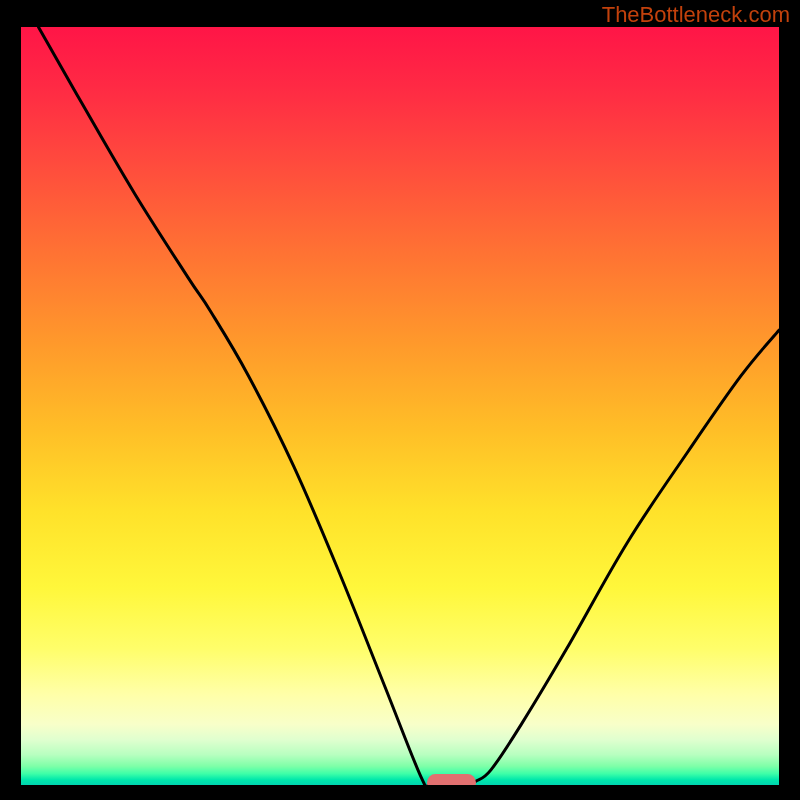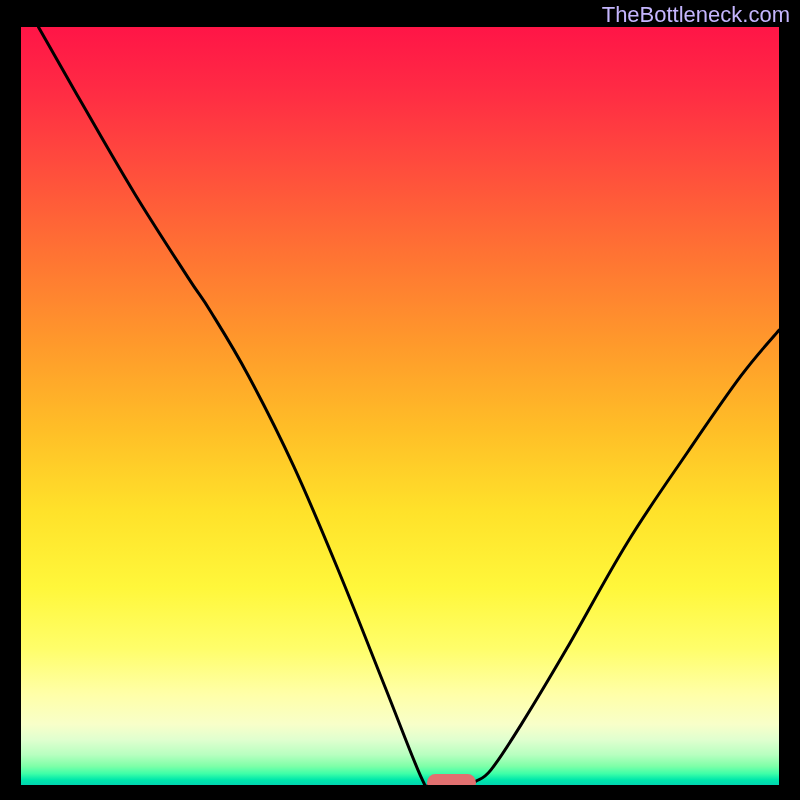--- a/index.html
+++ b/index.html
@@ -14,21 +14,21 @@
   .frame {
     position: relative;
     width: 800px;
     height: 800px;
     background: #000;
   }
   .watermark {
     position: absolute;
     top: 2px;
     right: 10px;
-    color: #c4b5fd;
+    color: #c2410c;
     font-size: 22px;
     font-weight: 500;
     letter-spacing: 0px;
     z-index: 10;
   }
   .plot {
     position: absolute;
     left: 21px;
     top: 27px;
     width: 758px;

